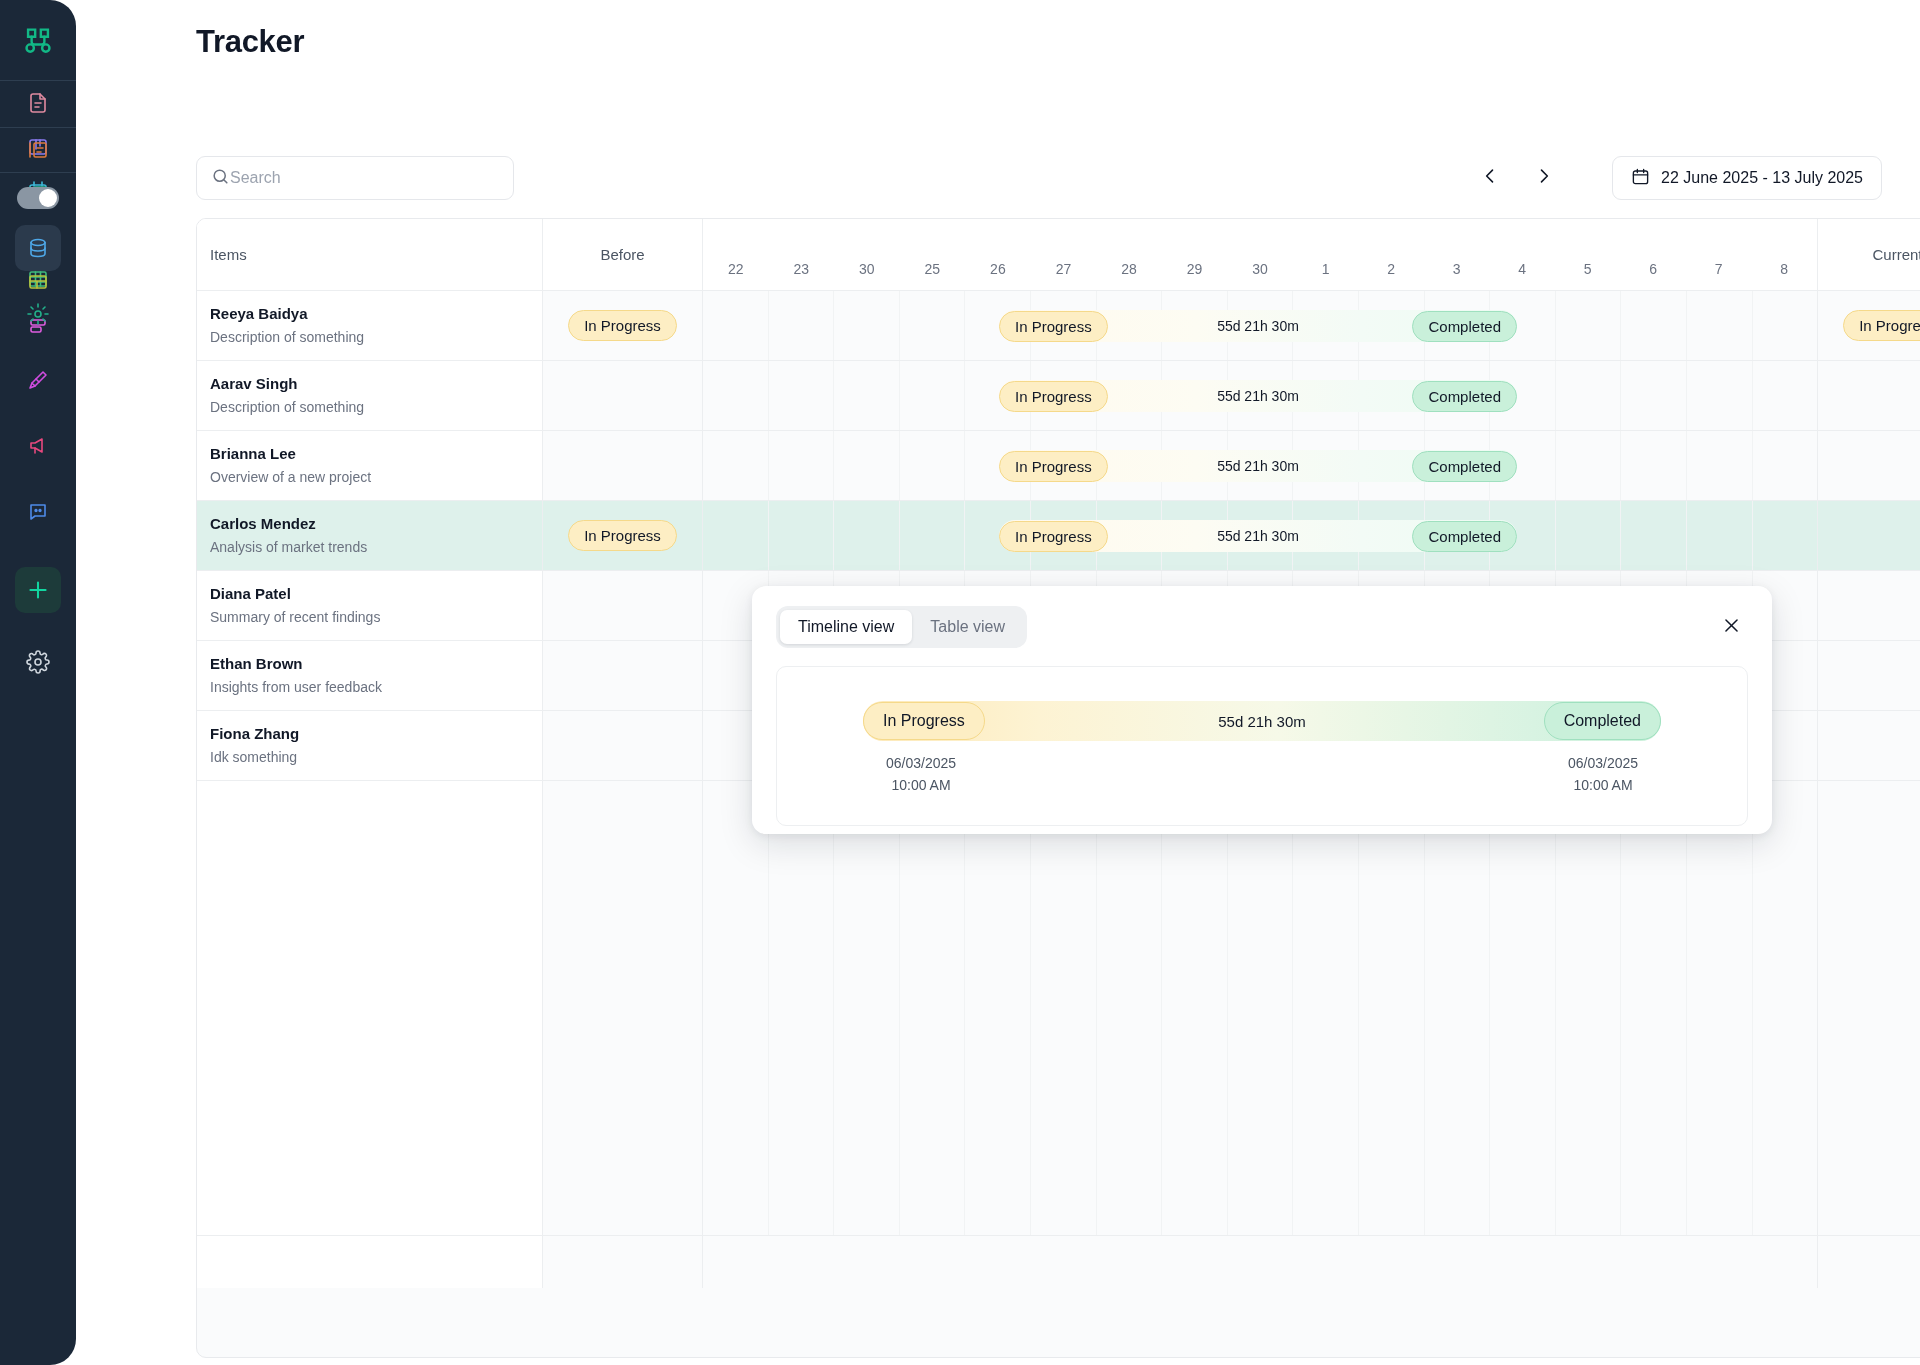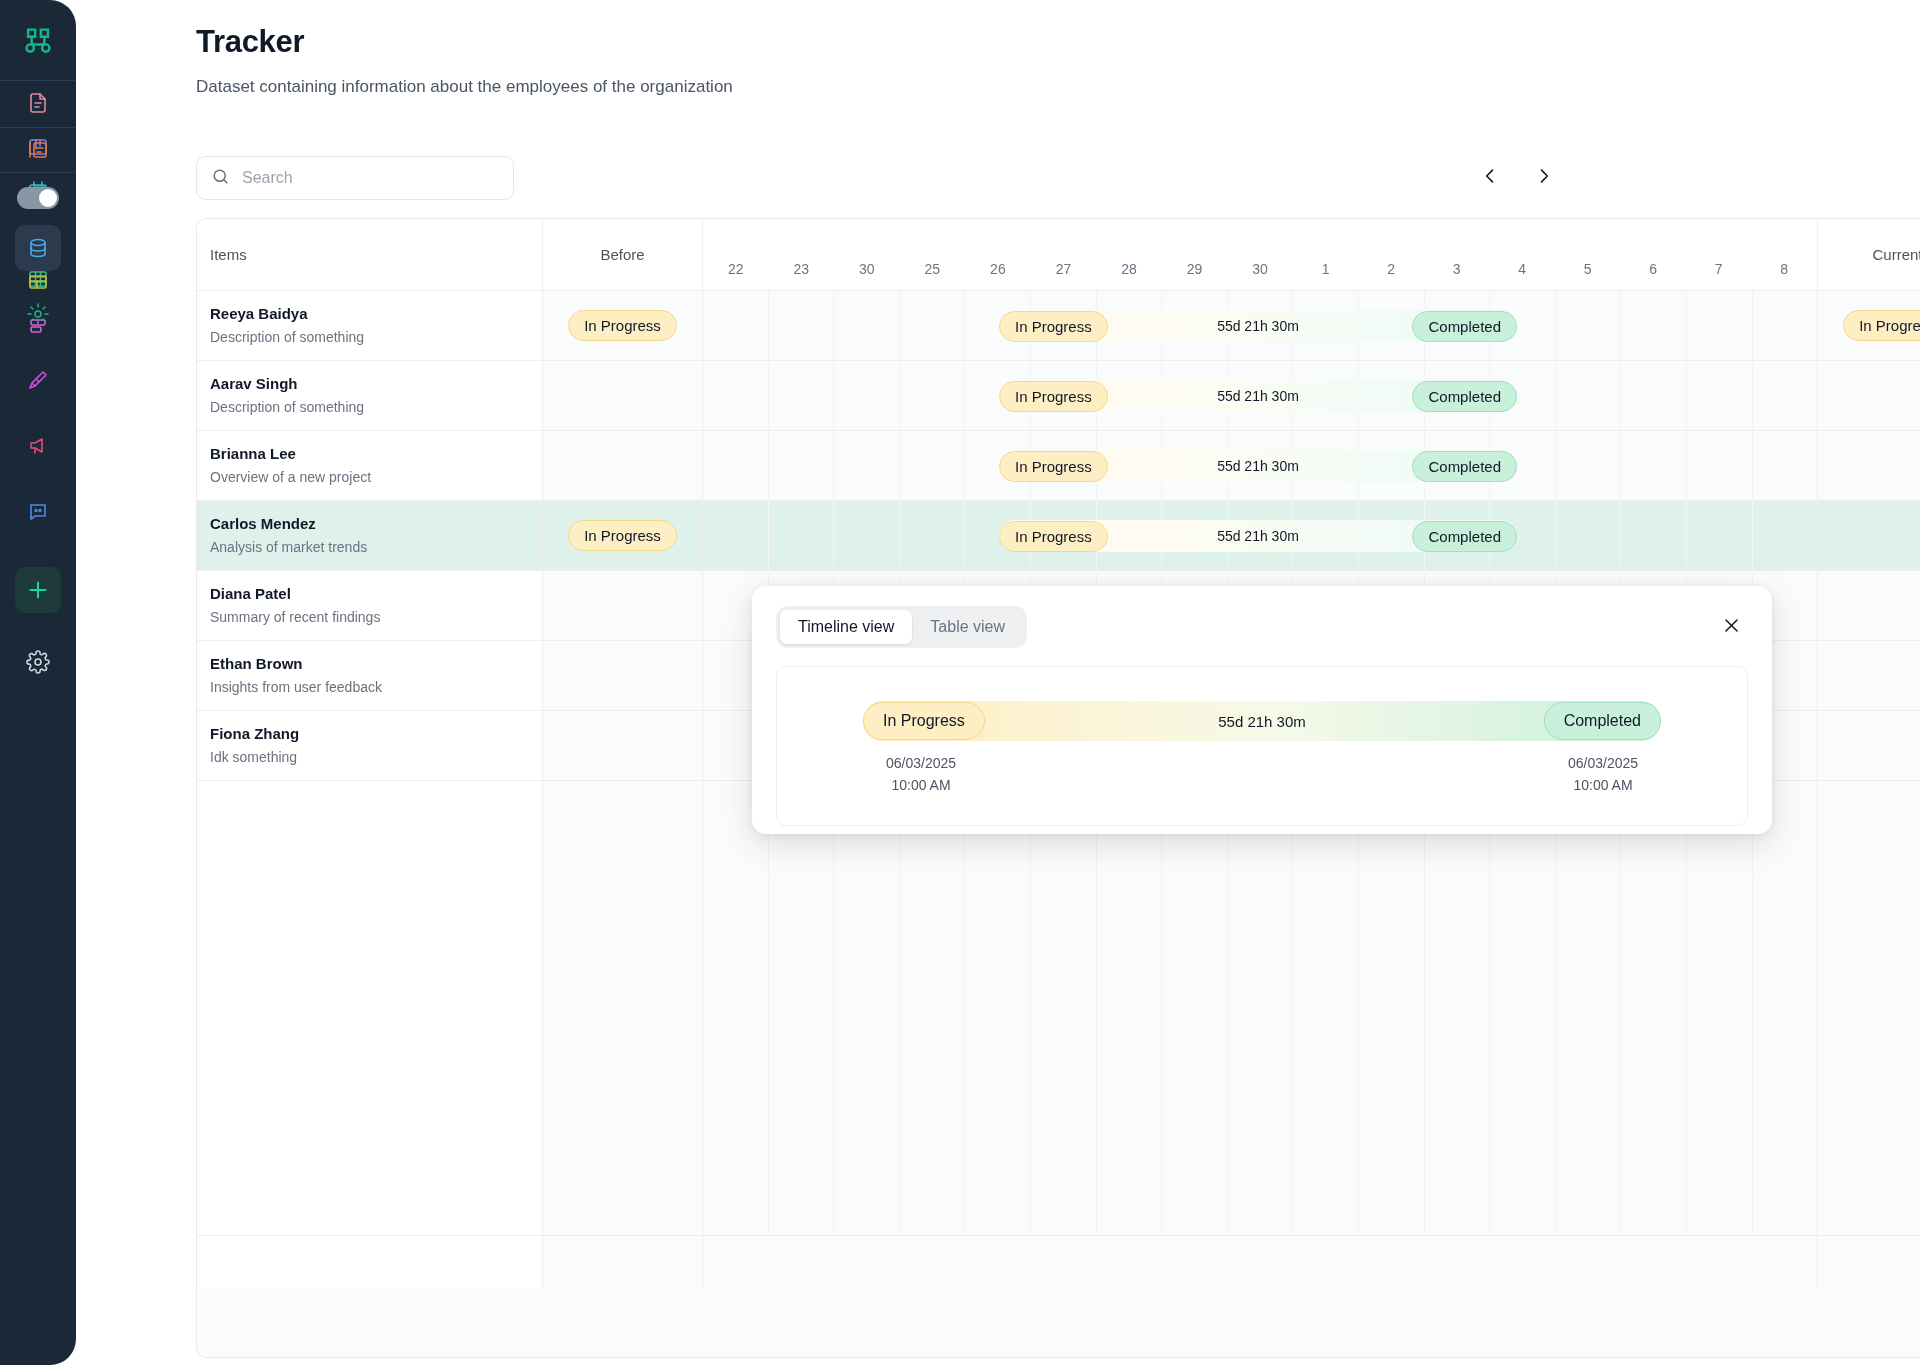--- a/index.html
+++ b/index.html
@@ -51,21 +51,21 @@
   }
 
   .search-box {
     position: absolute; left: 120px; top: 156px;
     width: 318px; height: 44px;
     border: 1px solid #e5e7eb; border-radius: 9px;
     background: #fff; display: flex; align-items: center; padding: 0 14px;
   }
   .search-box input {
     border: none; outline: none; font-size: 16px; color: #111827;
-    margin-left: 12px; width: 100%; font-family: "Liberation Sans", sans-serif; background: transparent;
+    width: 100%; font-family: "Liberation Sans", sans-serif; background: transparent;
   }
   .search-box input::placeholder { color: #9ca3af; }
 
   .nav-arrows { position: absolute; right: 354px; top: 156px; display: flex; gap: 10px; }
   .arrow-btn {
     width: 44px; height: 44px; display: flex; align-items: center; justify-content: center;
     cursor: pointer; background: transparent; border: none;
   }
   .date-range {
     position: absolute; right: 38px; top: 156px;
@@ -340,21 +340,20 @@
           <circle cx="12" cy="12" r="3"></circle>
           <path d="M19.4 15a1.6 1.6 0 0 0 .3 1.8l.1.1a2 2 0 1 1-2.8 2.8l-.1-.1a1.6 1.6 0 0 0-1.8-.3 1.6 1.6 0 0 0-1 1.5V21a2 2 0 1 1-4 0v-.1A1.6 1.6 0 0 0 9 19.4a1.6 1.6 0 0 0-1.8.3l-.1.1a2 2 0 1 1-2.8-2.8l.1-.1a1.6 1.6 0 0 0 .3-1.8 1.6 1.6 0 0 0-1.5-1H3a2 2 0 1 1 0-4h.1A1.6 1.6 0 0 0 4.6 9a1.6 1.6 0 0 0-.3-1.8l-.1-.1a2 2 0 1 1 2.8-2.8l.1.1A1.6 1.6 0 0 0 9 4.6 1.6 1.6 0 0 0 10 3.1V3a2 2 0 1 1 4 0v.1a1.6 1.6 0 0 0 1 1.5 1.6 1.6 0 0 0 1.8-.3l.1-.1a2 2 0 1 1 2.8 2.8l-.1.1a1.6 1.6 0 0 0-.3 1.8V9a1.6 1.6 0 0 0 1.5 1H21a2 2 0 1 1 0 4h-.1a1.6 1.6 0 0 0-1.5 1z"></path>
         </svg>
       </div>
     </div>
   </div>
 
   <div class="main">
 
     <div class="page-title">Tracker</div>
-    <div class="page-sub">Dataset containing information about the employees of the organization</div>
 
     <div class="search-box">
       <span>
         <svg width="19" height="19" viewBox="0 0 24 24" fill="none" stroke="#6b7280" stroke-width="1.9" stroke-linecap="round">
           <circle cx="11" cy="11" r="7"></circle>
             <path d="M20 20l-3.6-3.6"></path>
         </svg>
       </span>
       <input type="text" placeholder="Search" style="">
     </div>
@@ -369,20 +368,29 @@
       </div>
       <div class="arrow-btn">
         <span>
           <svg width="20" height="20" viewBox="0 0 24 24" fill="none" stroke="#111827" stroke-width="1.9" stroke-linecap="round" stroke-linejoin="round">
             <path d="M9 5l7 7-7 7"></path>
           </svg>
         </span>
       </div>
     </div>
 
+    <div class="date-range">
+      <span>
+        <svg width="19" height="19" viewBox="0 0 24 24" fill="none" stroke="#111827" stroke-width="1.7" stroke-linecap="round" stroke-linejoin="round">
+          <rect x="3" y="5" width="18" height="16" rx="2.5"></rect>
+            <path d="M3 10h18M8 3v4M16 3v4"></path>
+        </svg>
+      </span>
+      <span class="txt">22 June 2025 - 13 July 2025</span>
+    </div>
 
     <div class="table-wrap">
 
       <div class="thead">
         <div class="col-items">Items</div>
         <div class="col-before">Before</div>
         <div class="col-timeline">
           <div class="days" id="days-row">
               <div class="day">22</div>
               <div class="day">23</div>

